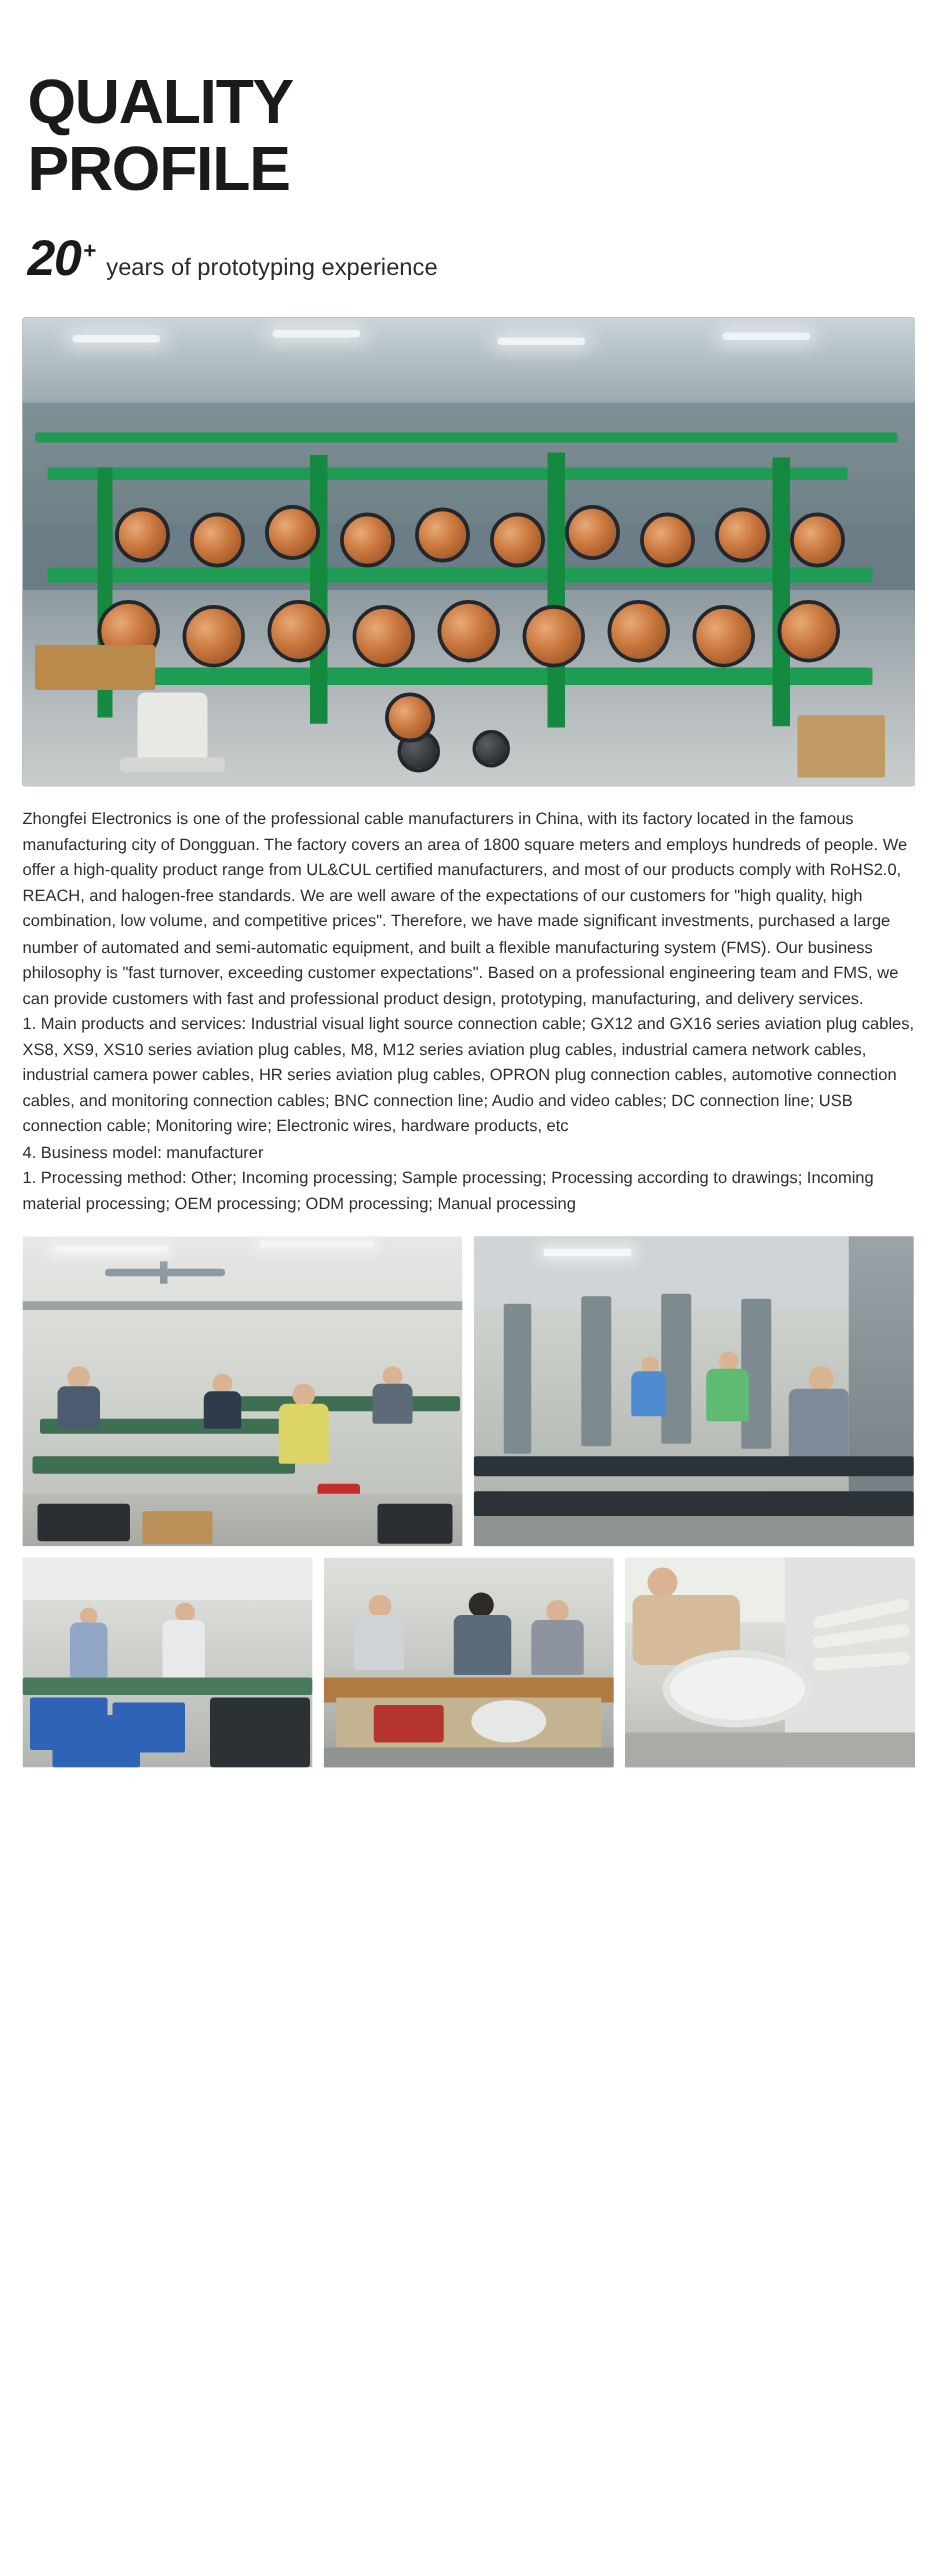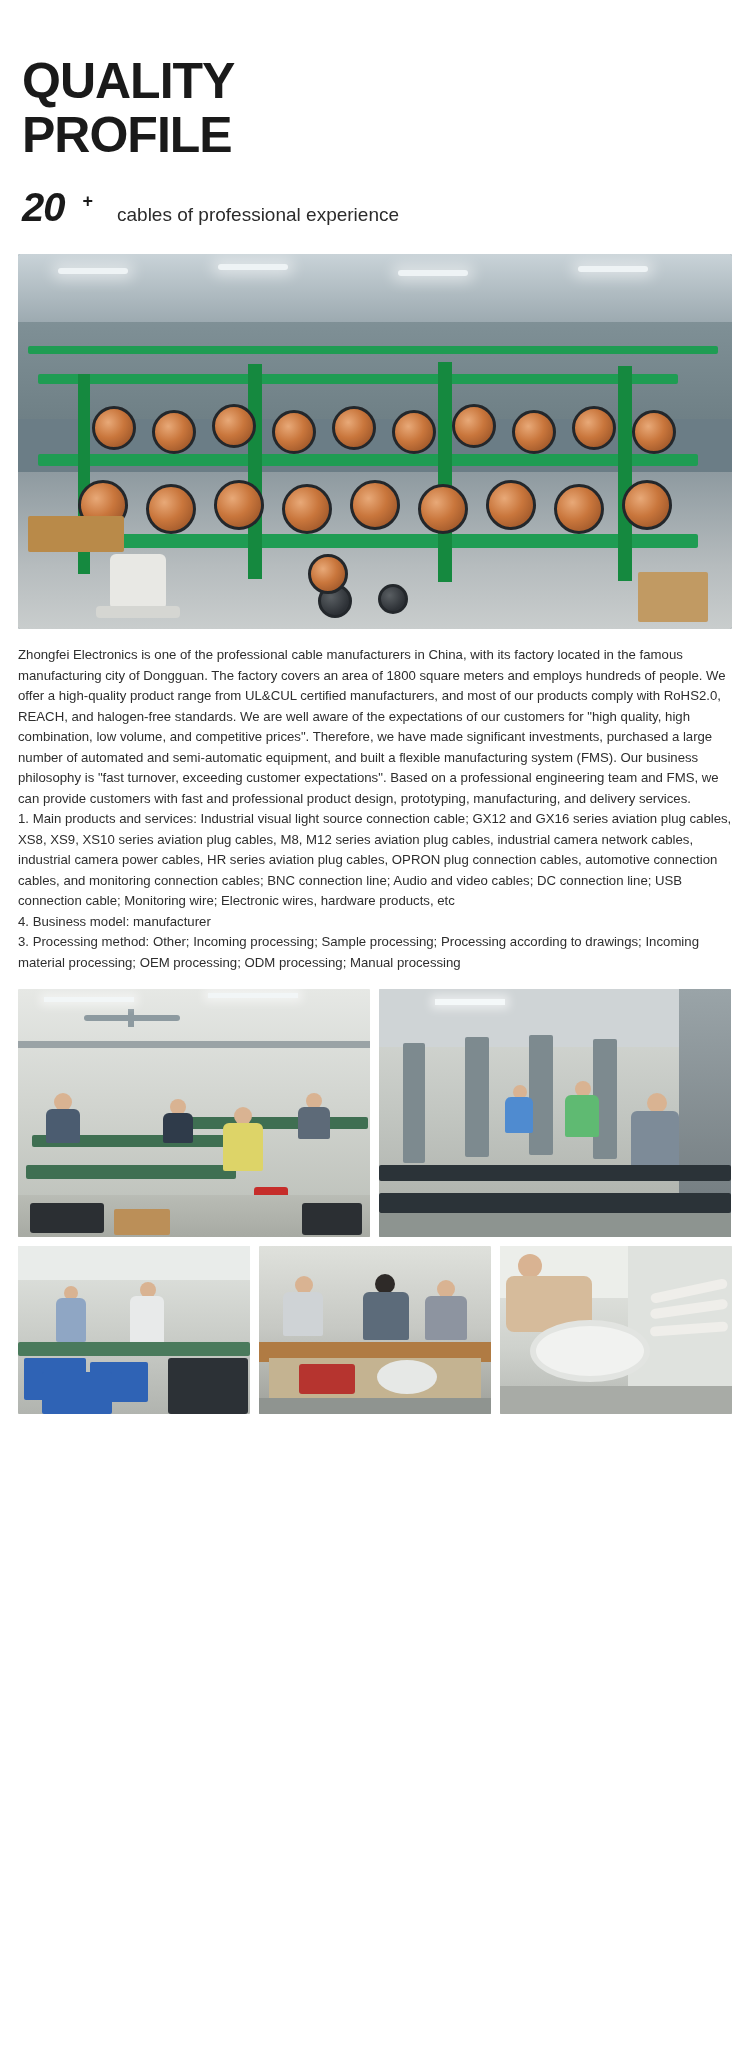--- a/index.html
+++ b/index.html
@@ -33,21 +33,21 @@
     color: #1a1a1a;
     font-family: "Liberation Sans", sans-serif;
   }
   .title-line.second {
     margin-top: 6px;
   }
   .sub-line {
     margin-top: 26px;
     display: flex;
     align-items: baseline;
-    gap: 16px;
+    gap: 0;
   }
   .sub-num {
     font-size: 40px;
     font-weight: bold;
     font-style: italic;
     color: #1a1a1a;
     letter-spacing: -1px;
   }
   .sub-plus {
     font-size: 18px;
@@ -198,21 +198,21 @@
 <body>
 
 <div class="page">
 
   <div class="header-block">
     <div class="title-line">QUALITY</div>
     <div class="title-line second">PROFILE</div>
     <div class="sub-line">
       <span class="sub-num">20</span>
       <span class="sub-plus">+</span>
-      <span class="sub-text">cables of professional experience</span>
+      <span class="sub-text">years of prototyping experience</span>
     </div>
   </div>
 
   <div class="badges">
   </div>
 
   <div class="hero">
     <div class="ceiling"></div>
     <div class="wallback"></div>
     <div class="floor"></div>
@@ -262,21 +262,21 @@
 
     <div style="position:absolute; left:10px; top:262px; width:96px; height:36px; background:#b98a49; border-radius:2px;"></div>
 
     <div style="position:absolute; left:620px; top:318px; width:70px; height:50px; background:#c19a63; border-radius:2px;"></div>
   </div>
 
   <div class="body-text">
     <p>Zhongfei Electronics is one of the professional cable manufacturers in China, with its factory located in the famous manufacturing city of Dongguan. The factory covers an area of 1800 square meters and employs hundreds of people. We offer a high-quality product range from UL&amp;CUL certified manufacturers, and most of our products comply with RoHS2.0, REACH, and halogen-free standards. We are well aware of the expectations of our customers for "high quality, high combination, low volume, and competitive prices". Therefore, we have made significant investments, purchased a large number of automated and semi-automatic equipment, and built a flexible manufacturing system (FMS). Our business philosophy is "fast turnover, exceeding customer expectations". Based on a professional engineering team and FMS, we can provide customers with fast and professional product design, prototyping, manufacturing, and delivery services.</p>
     <p>1. Main products and services: Industrial visual light source connection cable; GX12 and GX16 series aviation plug cables, XS8, XS9, XS10 series aviation plug cables, M8, M12 series aviation plug cables, industrial camera network cables, industrial camera power cables, HR series aviation plug cables, OPRON plug connection cables, automotive connection cables, and monitoring connection cables; BNC connection line; Audio and video cables; DC connection line; USB connection cable; Monitoring wire; Electronic wires, hardware products, etc</p>
     <p>4. Business model: manufacturer</p>
-    <p>3. Processing method: Other; Incoming processing; Sample processing; Processing according to drawings; Incoming material processing; OEM processing; ODM processing; Manual processing</p>
+    <p>1. Processing method: Other; Incoming processing; Sample processing; Processing according to drawings; Incoming material processing; OEM processing; ODM processing; Manual processing</p>
   </div>
 
   <div class="grid2">
     <div class="cell">
       <div class="scene">
         <div style="position:absolute; inset:0; background:linear-gradient(180deg,#e6e8e5 0%, #d2d5d0 45%, #b9bdb6 100%);"></div>
         <div class="fan" style="left:66px; top:26px;"></div>
         <div style="position:absolute; left:110px; top:20px; width:6px; height:18px; background:#8d9aa0;"></div>
         <div style="position:absolute; left:0; top:52px; width:352px; height:7px; background:#9aa3a6;"></div>
         <div style="position:absolute; left:26px; top:8px; width:90px; height:5px; background:#f2f6f7; box-shadow:0 0 10px 4px rgba(255,255,255,.5);"></div>

